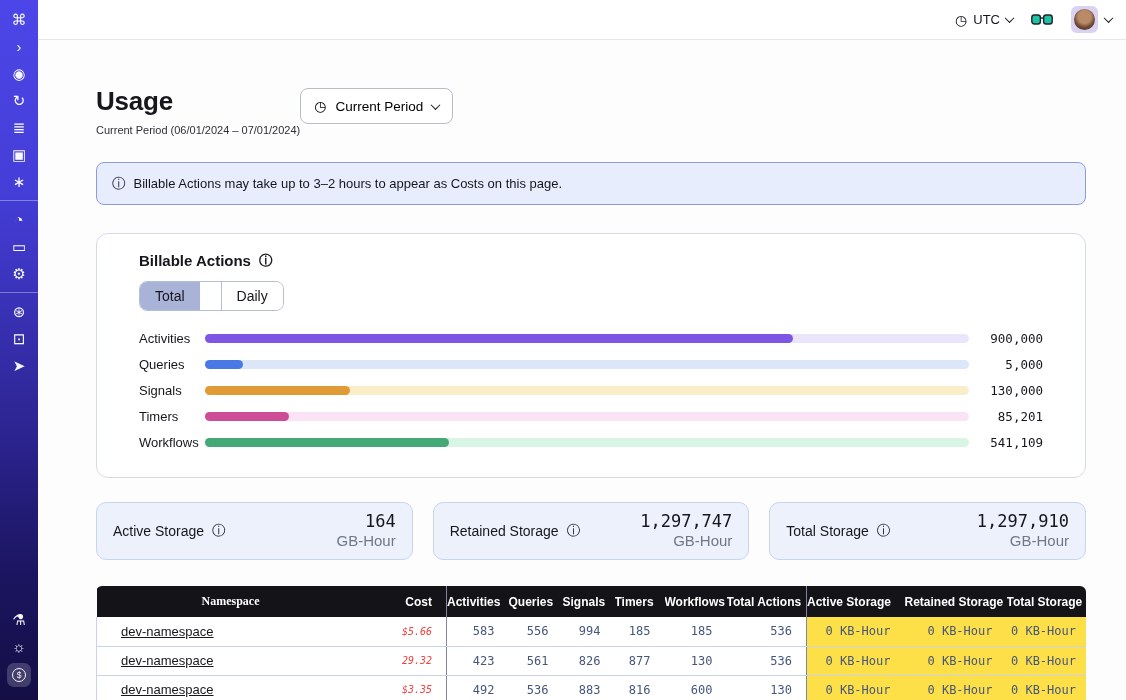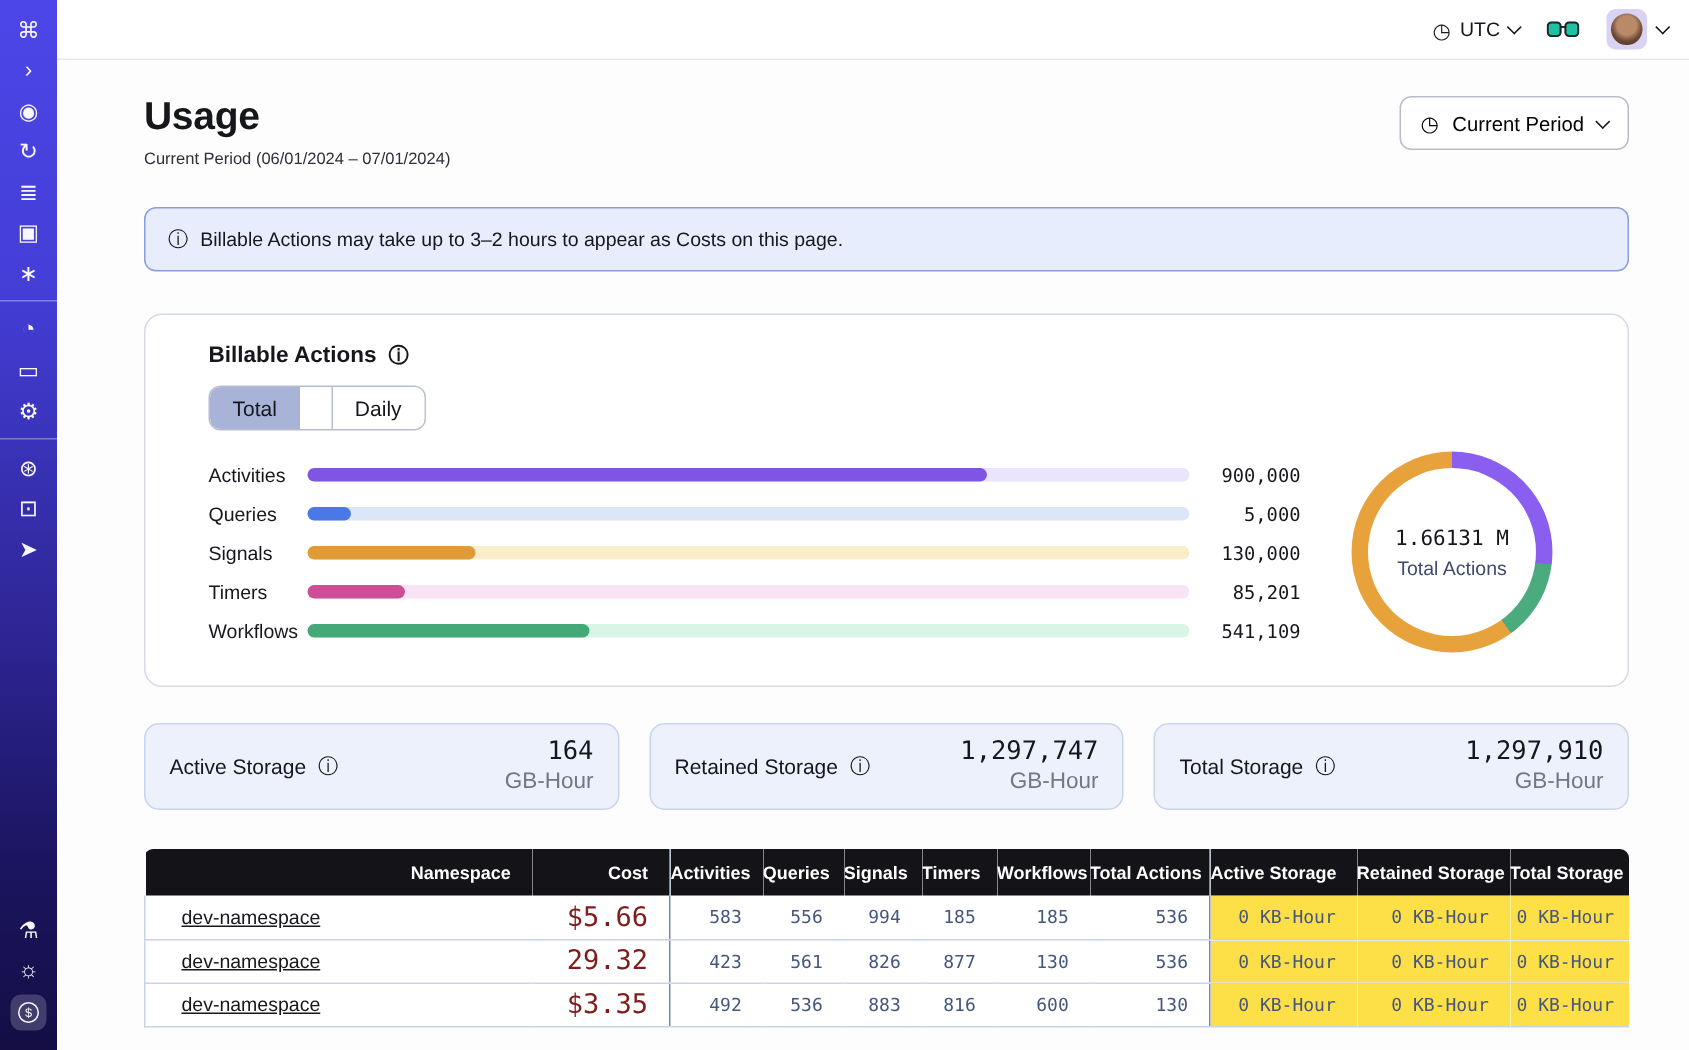--- a/index.html
+++ b/index.html
@@ -31,21 +31,21 @@
   .glasses-btn { display:flex; align-items:center; cursor:pointer; }
   .avatar-wrap { display:flex; align-items:center; gap:7px; cursor:pointer; }
   .avatar { width:27px; height:27px; border-radius:6px; background:#d9d2f2; display:flex;
     align-items:center; justify-content:center; overflow:hidden; }
   .avatar i { width:21px; height:21px; border-radius:50%; display:block;
     background:radial-gradient(circle at 50% 38%, #b98a68 0 38%, #6e4a35 62%, #3c2a20 100%); }
 
   
   .main { margin-left:38px; height:660px; background:#fdfdfe; padding:0 40px 0 58px; overflow:hidden; }
 
-  .page-head { margin-top:22px; display:flex; justify-content:space-between; align-items:flex-start; }
+  .page-head { margin-top:46px; display:flex; align-items:flex-start; }
   .page-title { font-size:26px; font-weight:600; letter-spacing:-.2px; }
   .page-sub { margin-top:7px; font-size:11px; color:#2f2f38; }
   .period-btn { display:flex; align-items:center; gap:9px; border:1px solid #b9bdc9; border-radius:8px;
     background:#fff; padding:9px 13px; font-size:13.5px; font-weight:500; cursor:pointer; margin-top:2px; }
   .period-btn .glyph { font-size:14px; }
 
   .banner { margin-top:26px; background:#e7edfd; border:1px solid #8b9ce1; border-radius:8px;
     padding:13px 15px; font-size:13px; display:flex; align-items:center; gap:8px; }
   .info-i { font-size:13.5px; line-height:1; font-style:normal; }
 
@@ -78,27 +78,27 @@
   .storage-left { display:flex; align-items:center; gap:8px; font-size:14px; font-weight:500; }
   .storage-right { text-align:right; line-height:1.25; }
   .storage-val { font-family:"DejaVu Sans Mono",monospace; font-size:17px; }
   .storage-unit { font-size:15px; color:#707786; }
 
   
   .table-wrap { margin-top:26px; height:124px; overflow:hidden; border-radius:6px 6px 0 0; }
   table { width:100%; border-collapse:collapse; table-layout:fixed; }
   thead th { background:#131318; color:#fff; font-size:12px; font-weight:600; height:31px;
     text-align:right; padding-right:14px; white-space:nowrap; overflow:hidden; }
-  thead th.c-name { text-align:right; padding-left:24px; }
+  thead th.c-name { text-align:center; padding-left:24px;font-family:Liberation Serif, serif; }
   tbody td { background:#fff; height:29px; border-bottom:1px solid #c9d3ec; text-align:right;
     padding-right:14px; font-family:"DejaVu Sans Mono",monospace; font-size:12px; color:#46567c;
     white-space:nowrap; overflow:hidden; }
   tbody td.c-name { font-family:"Liberation Sans",sans-serif; font-size:13px; color:#17171c;
     text-align:left; padding-left:24px; border-left:1px solid #c9d3ec; }
-  tbody td.c-cost { color:#7f1d1d; font-size:18px; }
+  tbody td.c-cost { color:#ef4444; font-size:10px;font-style:italic; }
   .ns-link { text-decoration:underline; cursor:pointer; }
   th.divL, td.divL { border-left:1px solid #7f88a0; }
   td.c-storage { background:#fde047; }
   td.c-last { border-right:1px solid #c9d3ec; padding-right:10px; }
 </style>
 </head>
 <body>
 
 <nav class="sidebar">
     <div class="sb-icon">
@@ -237,28 +237,20 @@
             <div class="bar-value">85,201</div>
           </div>
           <div class="bar-row">
             <div class="bar-label">Workflows</div>
             <div class="bar-track" style="background: rgb(217, 245, 229);">
               <div class="bar-fill" style="width: 32%; background: rgb(68, 168, 119);"></div>
             </div>
             <div class="bar-value">541,109</div>
           </div>
         </div>
-      <div class="donut-wrap">
-        <div class="donut" id="donut" style="background: conic-gradient(rgb(138, 95, 240) 0%, rgb(138, 95, 240) 27%, rgb(76, 171, 124) 27%, rgb(76, 171, 124) 40%, rgb(232, 162, 59) 40%, rgb(232, 162, 59) 100%);">
-          <div class="donut-hole">
-            <div class="donut-value">1.66131 M</div>
-            <div class="donut-label">Total Actions</div>
-          </div>
-        </div>
-      </div>
     </div>
   </section>
 
   <section class="storage-row">
     <div class="storage-card">
       <div class="storage-left">
         <span>Active Storage</span>
         <i class="info-i">ⓘ</i>
       </div>
       <div class="storage-right">

